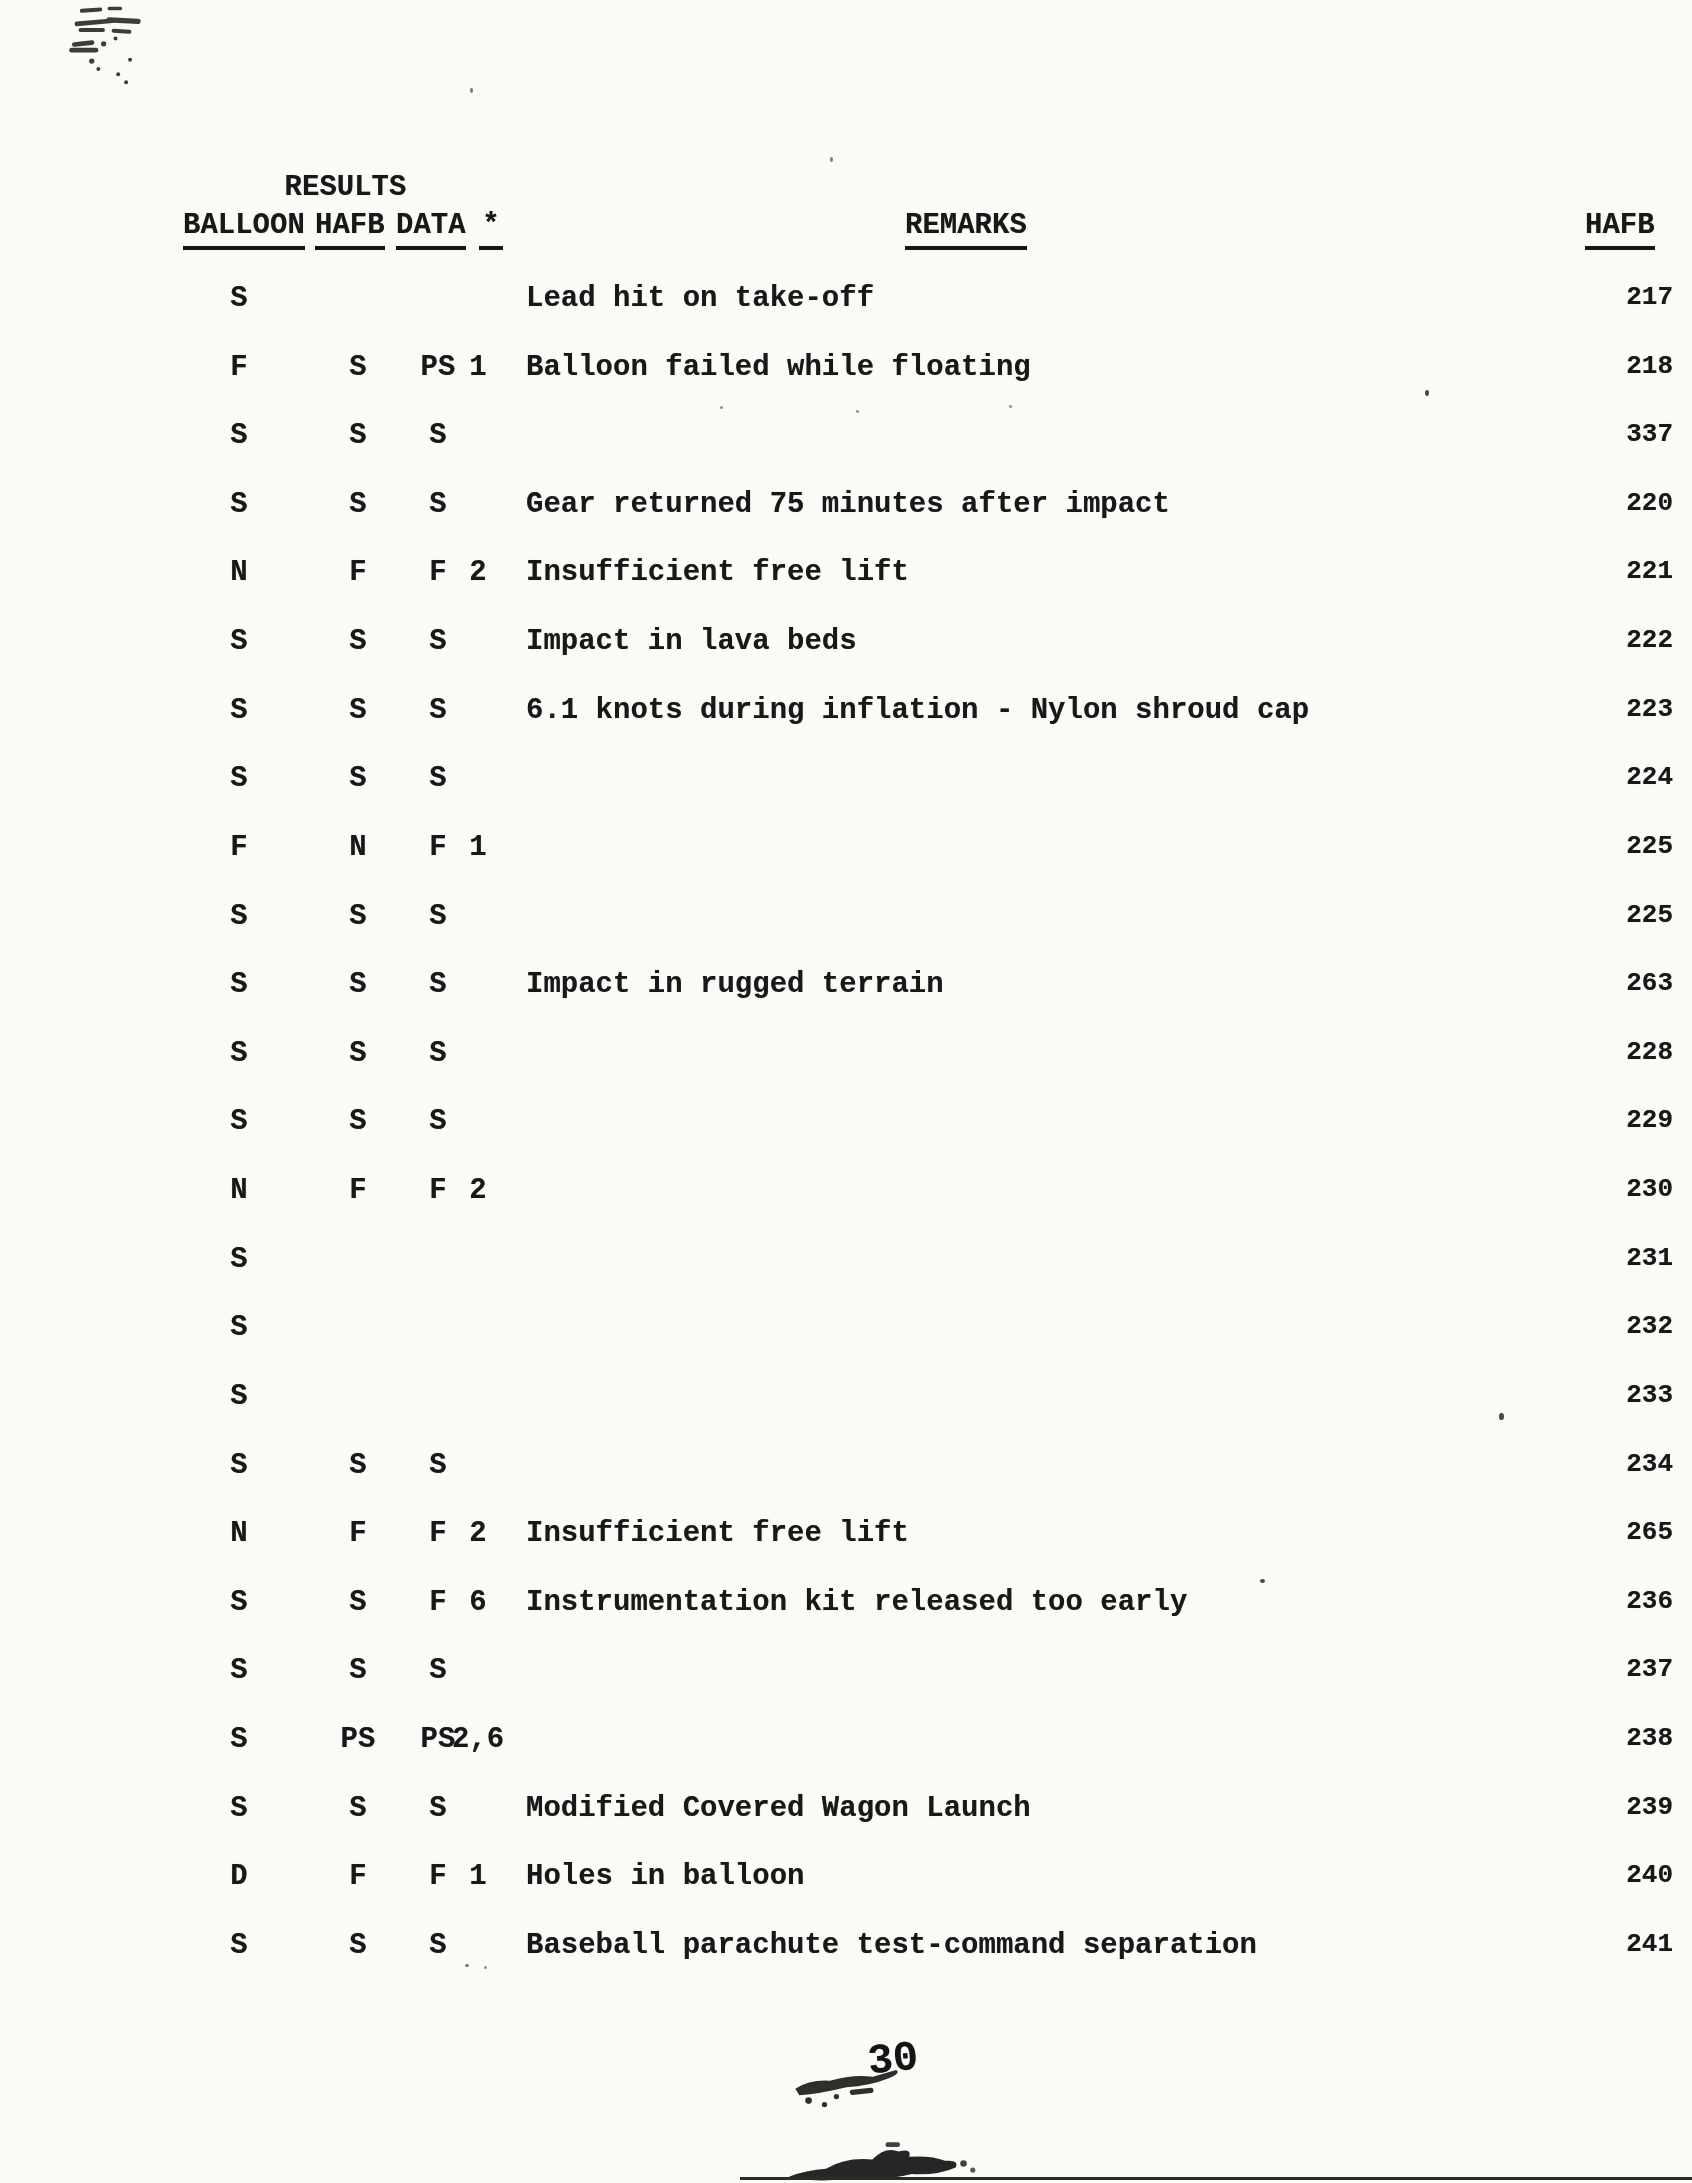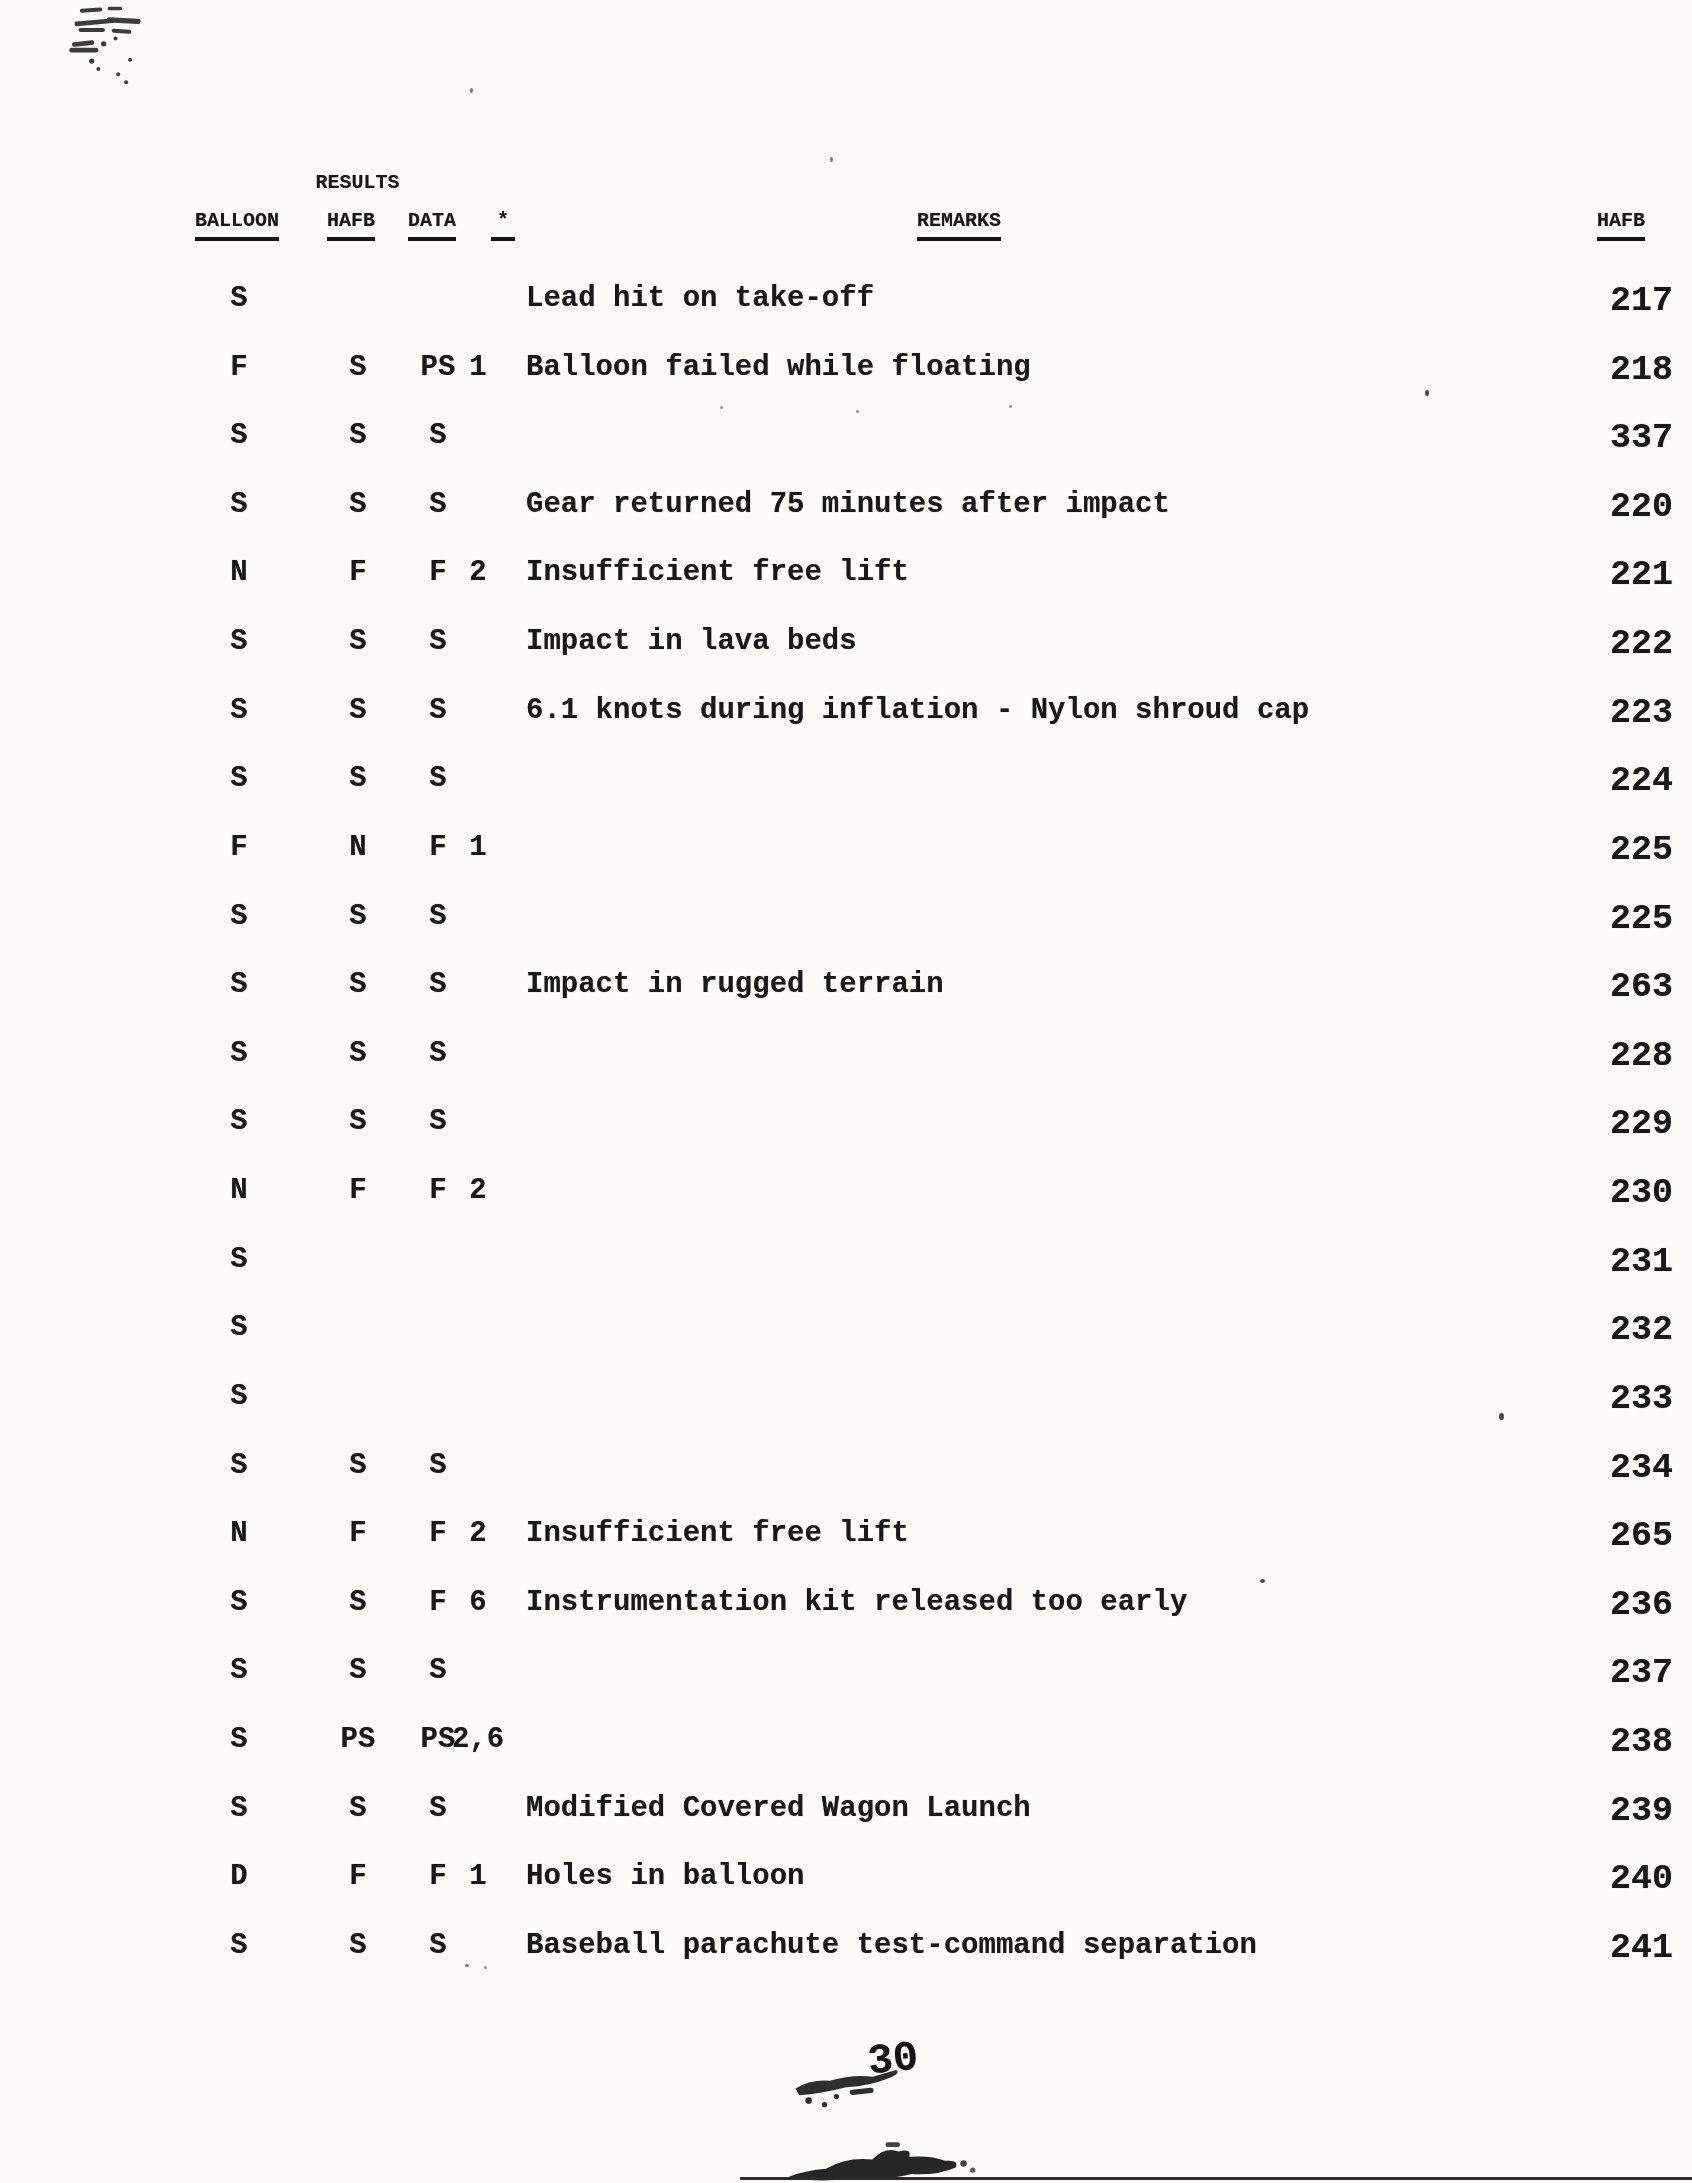--- a/index.html
+++ b/index.html
@@ -9,39 +9,38 @@
     height:2183px;
     background:#fbfaf7;
     overflow:hidden;
     font-family:"Liberation Mono","DejaVu Sans Mono",monospace;
     font-weight:bold;
     color:#181818;
     text-shadow:0 0 0.7px rgba(20,20,20,.45);
   }
   .hdr{
     position:absolute;
-    font-size:20px;
+    font-size:29px;
     line-height:1;
     white-space:nowrap;
-    margin-left:12px;
   }
   .underlined{
     border-bottom:4px solid #151515;
     padding-bottom:6px;
   }
   .center{text-align:center;}
   .rows{position:absolute;left:0;top:0;width:100%;height:100%;}
   .row{position:absolute;left:0;width:100%;height:40px;font-size:29px;line-height:1;}
   .cell{position:absolute;top:0;white-space:nowrap;}
   .c-balloon{left:199px;width:80px;text-align:center;}
   .c-hafb{left:317px;width:82px;text-align:center;}
   .c-data{left:397px;width:82px;text-align:center;}
   .c-star{left:438px;width:80px;text-align:center;}
   .c-remarks{left:526px;width:1015px;}
-  .c-num{left:1540px;width:133px;text-align:right;font-size:35px;}
+  .c-num{left:1540px;width:133px;text-align:right;font-size:26px;}
   .pagenum{
     position:absolute;
     left:868px;top:2039px;
     font-size:42px;line-height:1;
     transform:rotate(-6deg);
     color:#141414;
   }
   .smudge{position:absolute;}
   .speck{position:absolute;background:#1c1c1c;border-radius:50%;opacity:.8;}
   .bottom-line{

